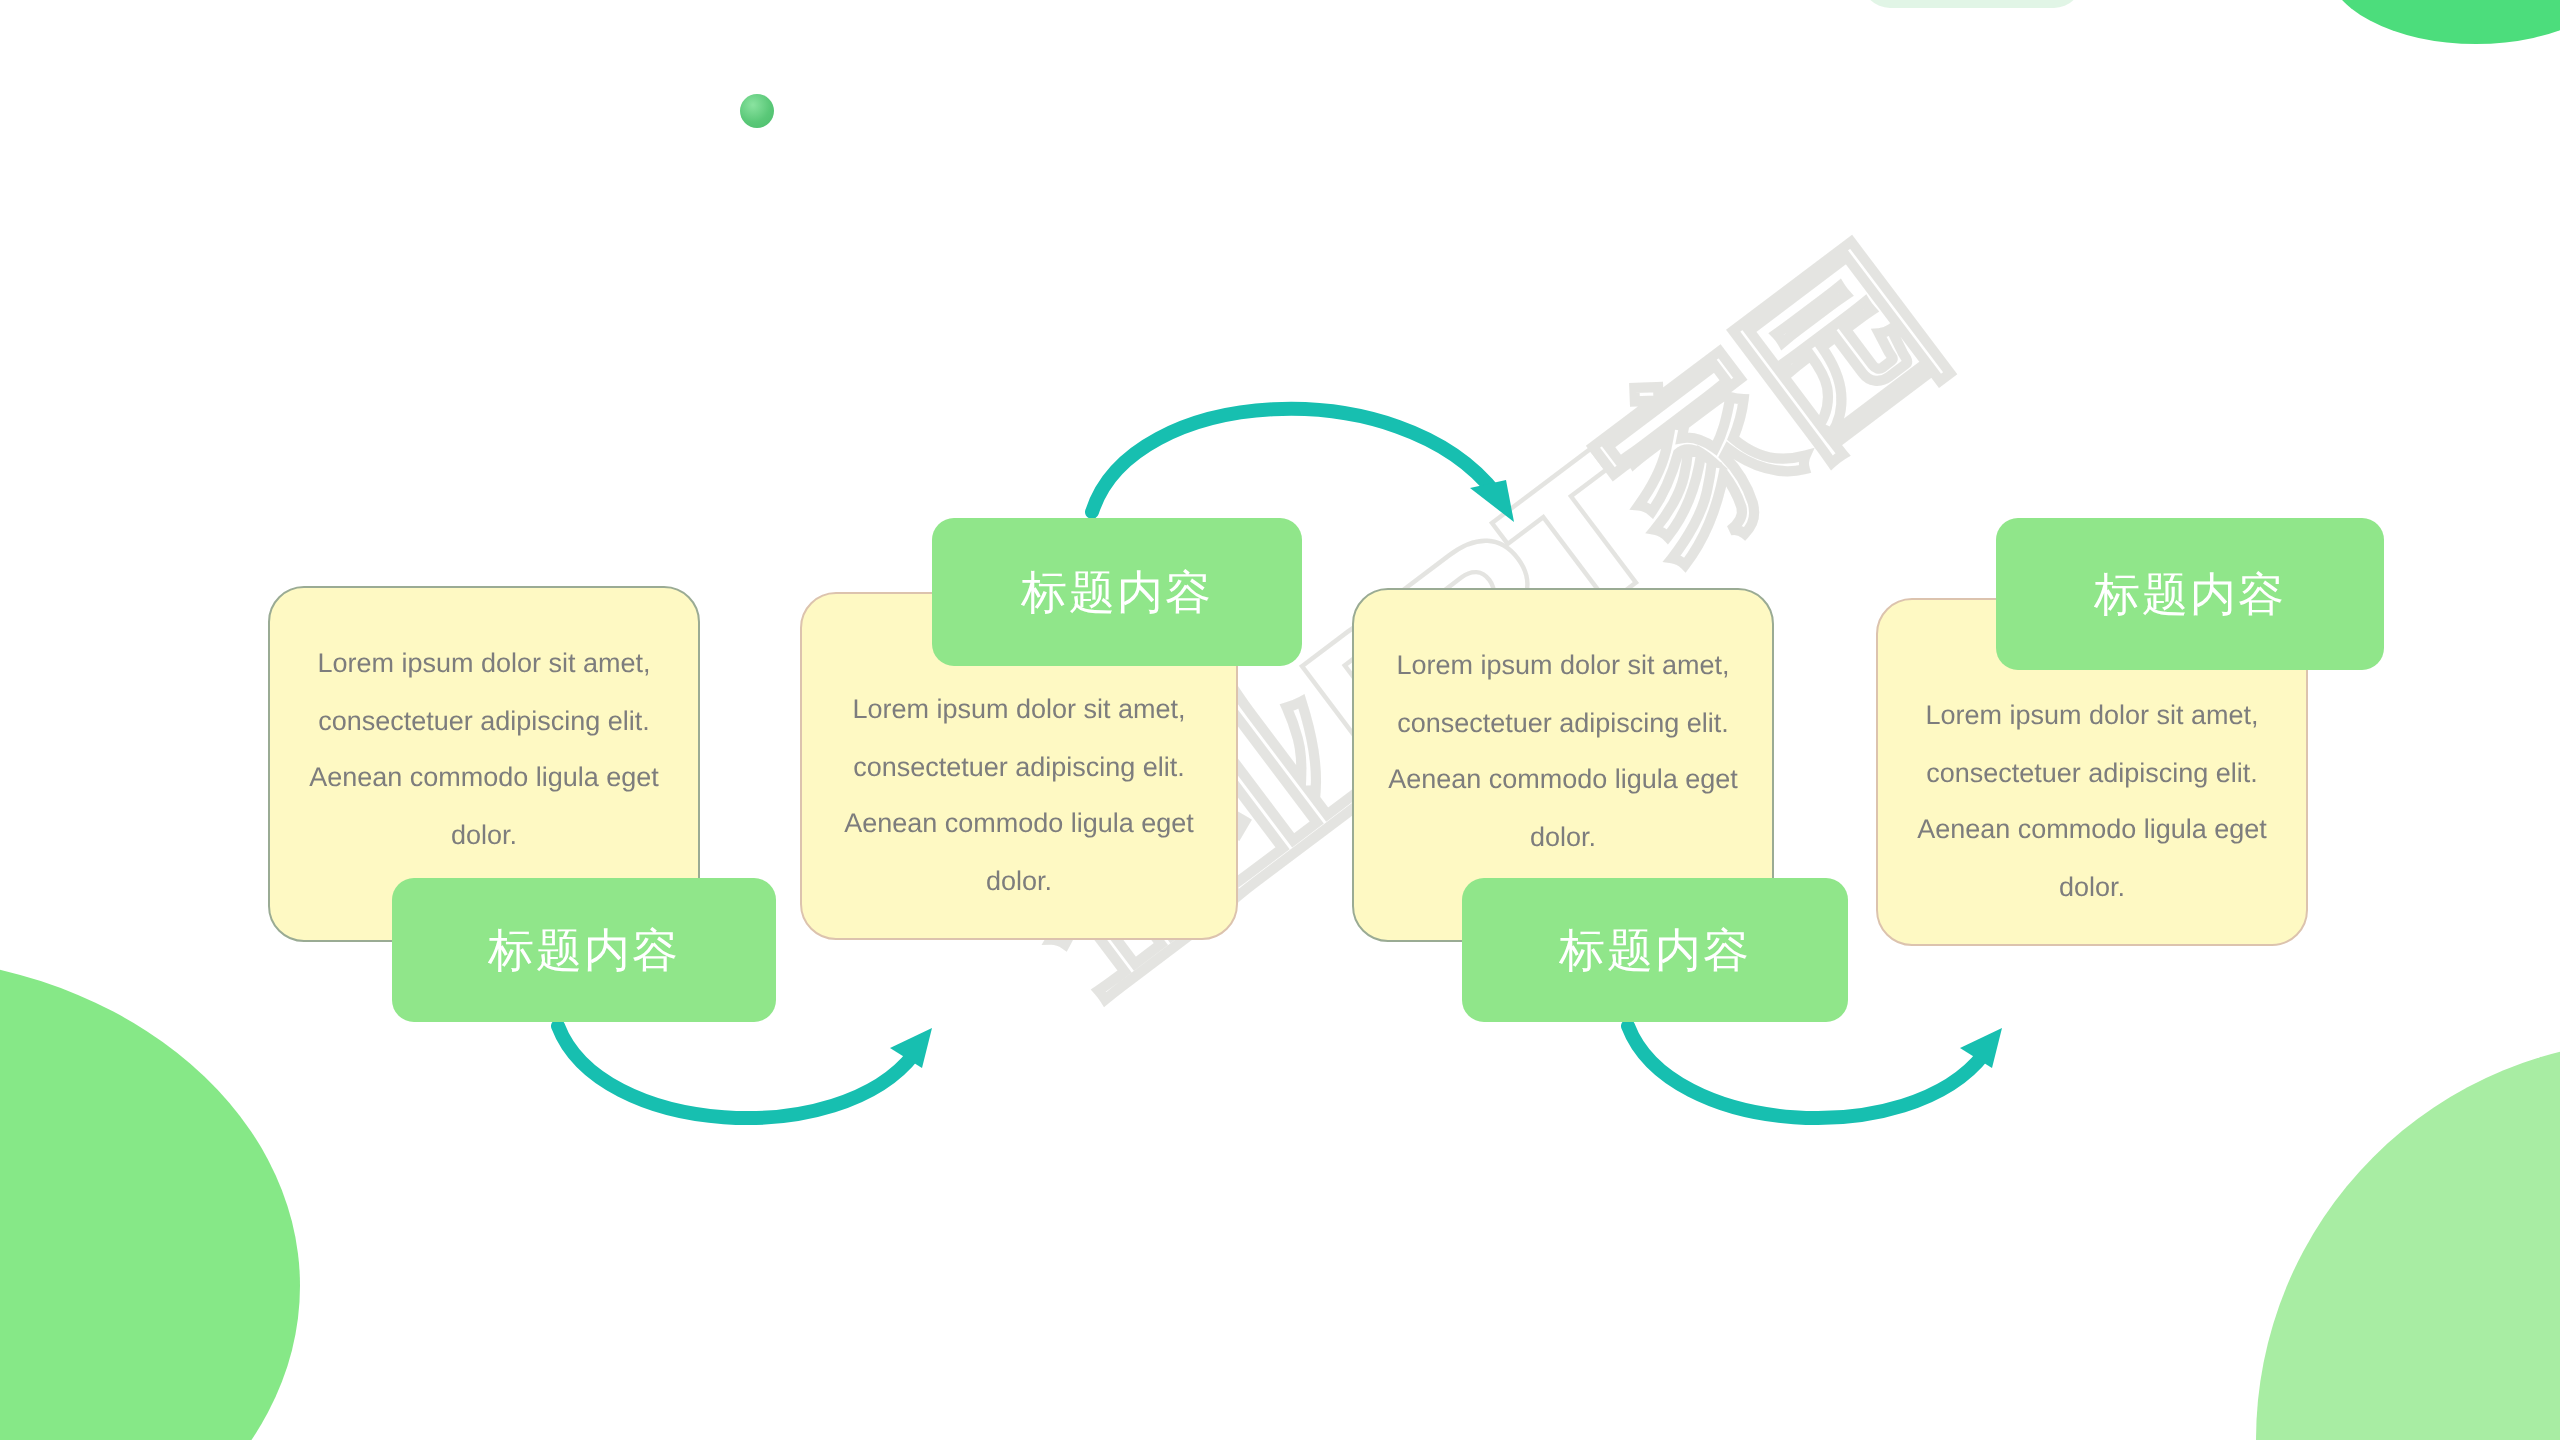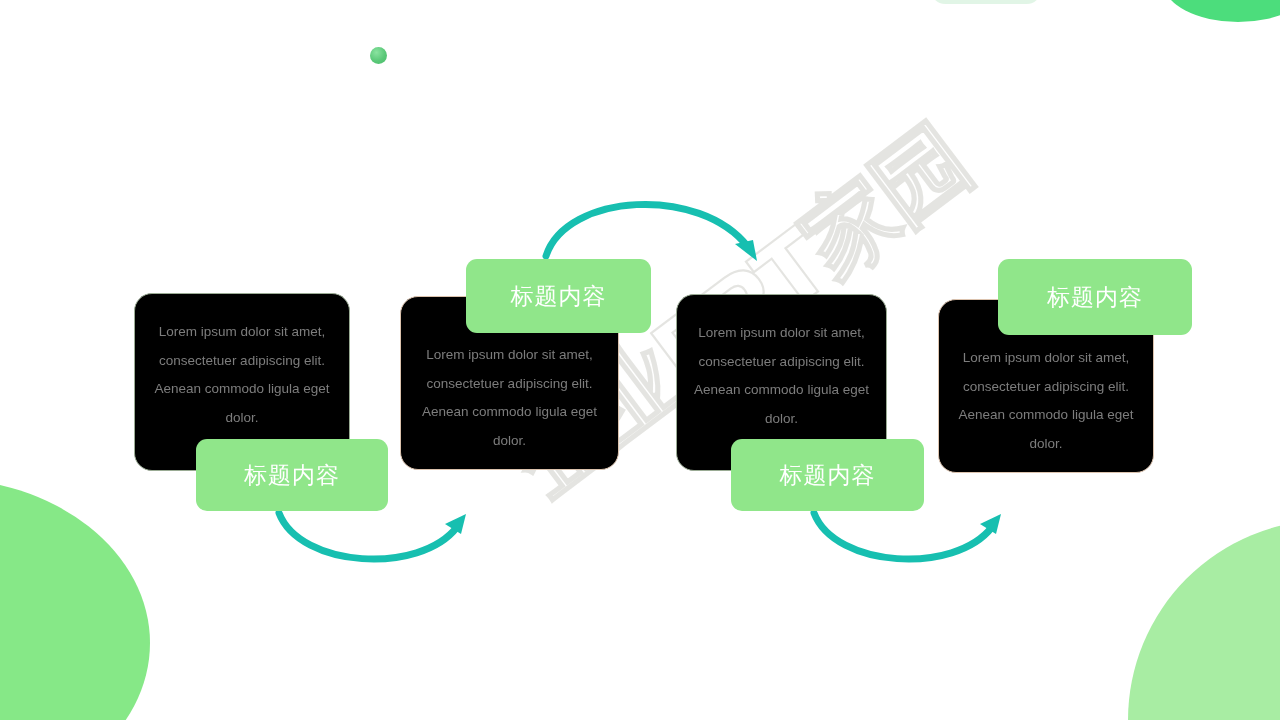--- a/index.html
+++ b/index.html
@@ -89,21 +89,21 @@
     position: absolute;
     left: 0; top: 0;
     width: 1280px; height: 720px;
     pointer-events: none;
   }
 
   
   .card {
     position: absolute;
     box-sizing: border-box;
-    background: #000000;
+    background: #fef9c3;
     border-radius: 18px;
     border: 1.3px solid #9aab94;
   }
   .card.tan { border-color: #dcc3ae; }
   .card-body {
     position: absolute;
     left: 0;
     width: 100%;
     box-sizing: border-box;
     padding: 0 14px;

